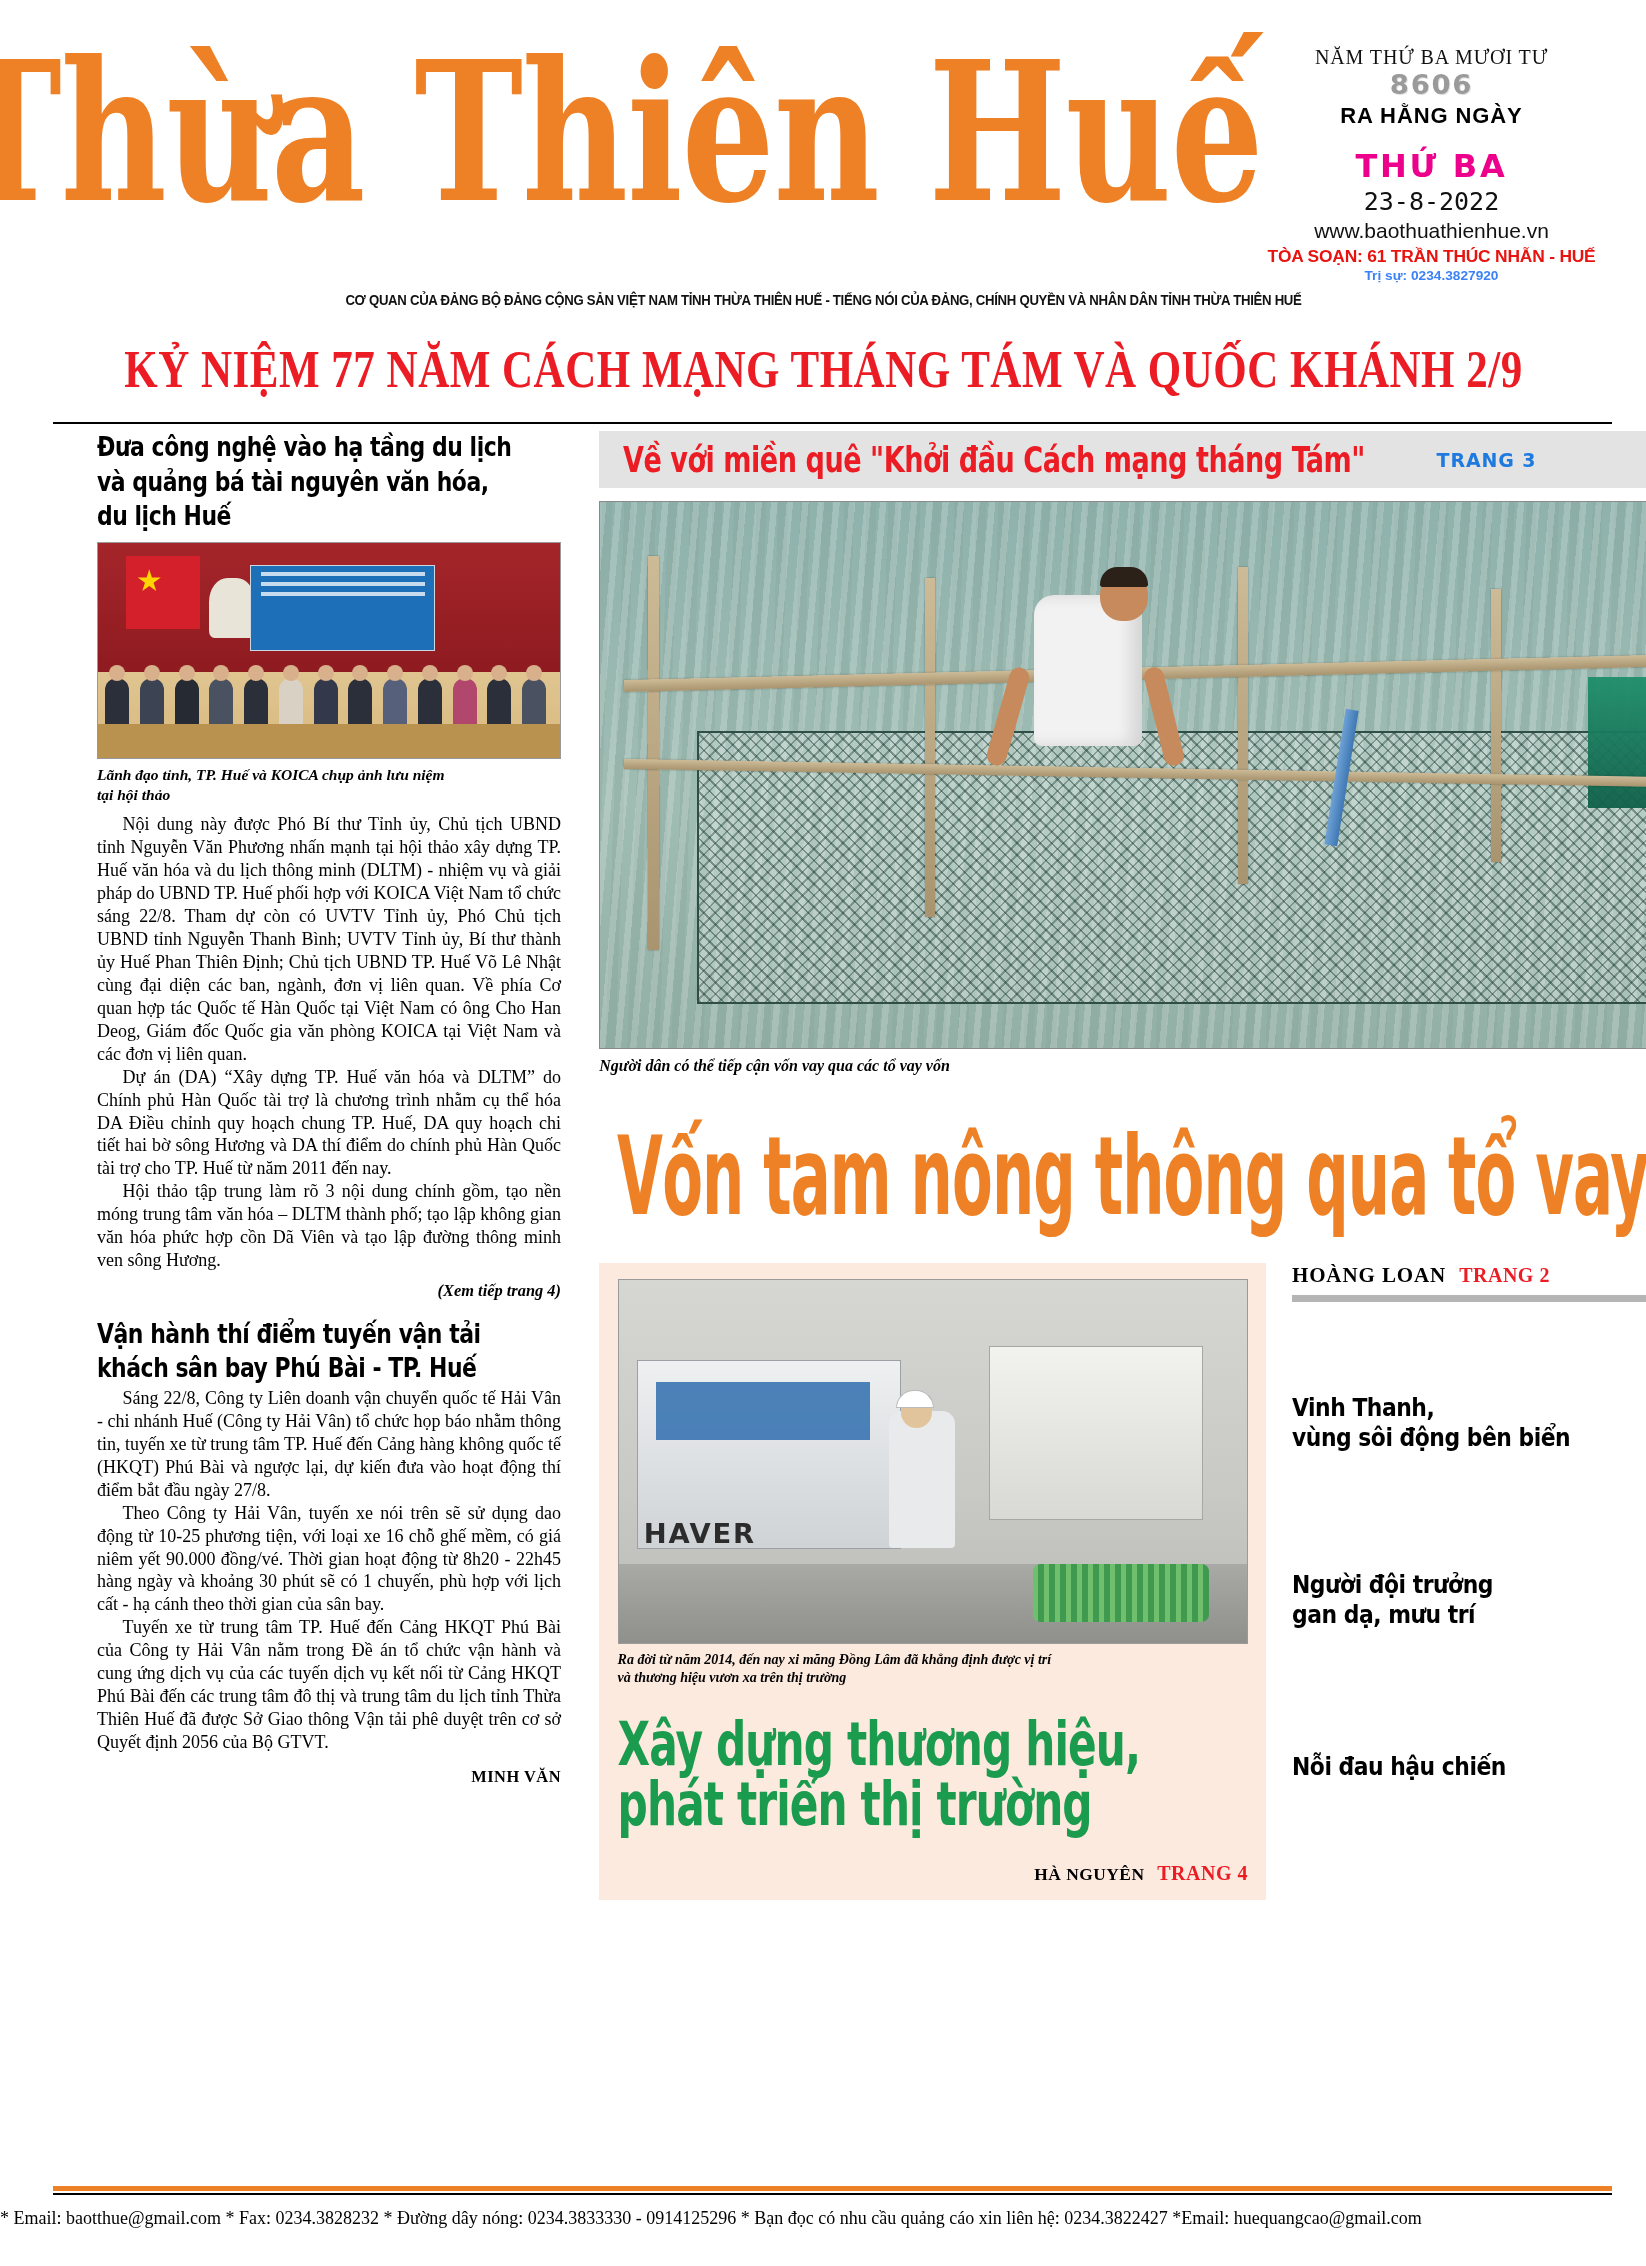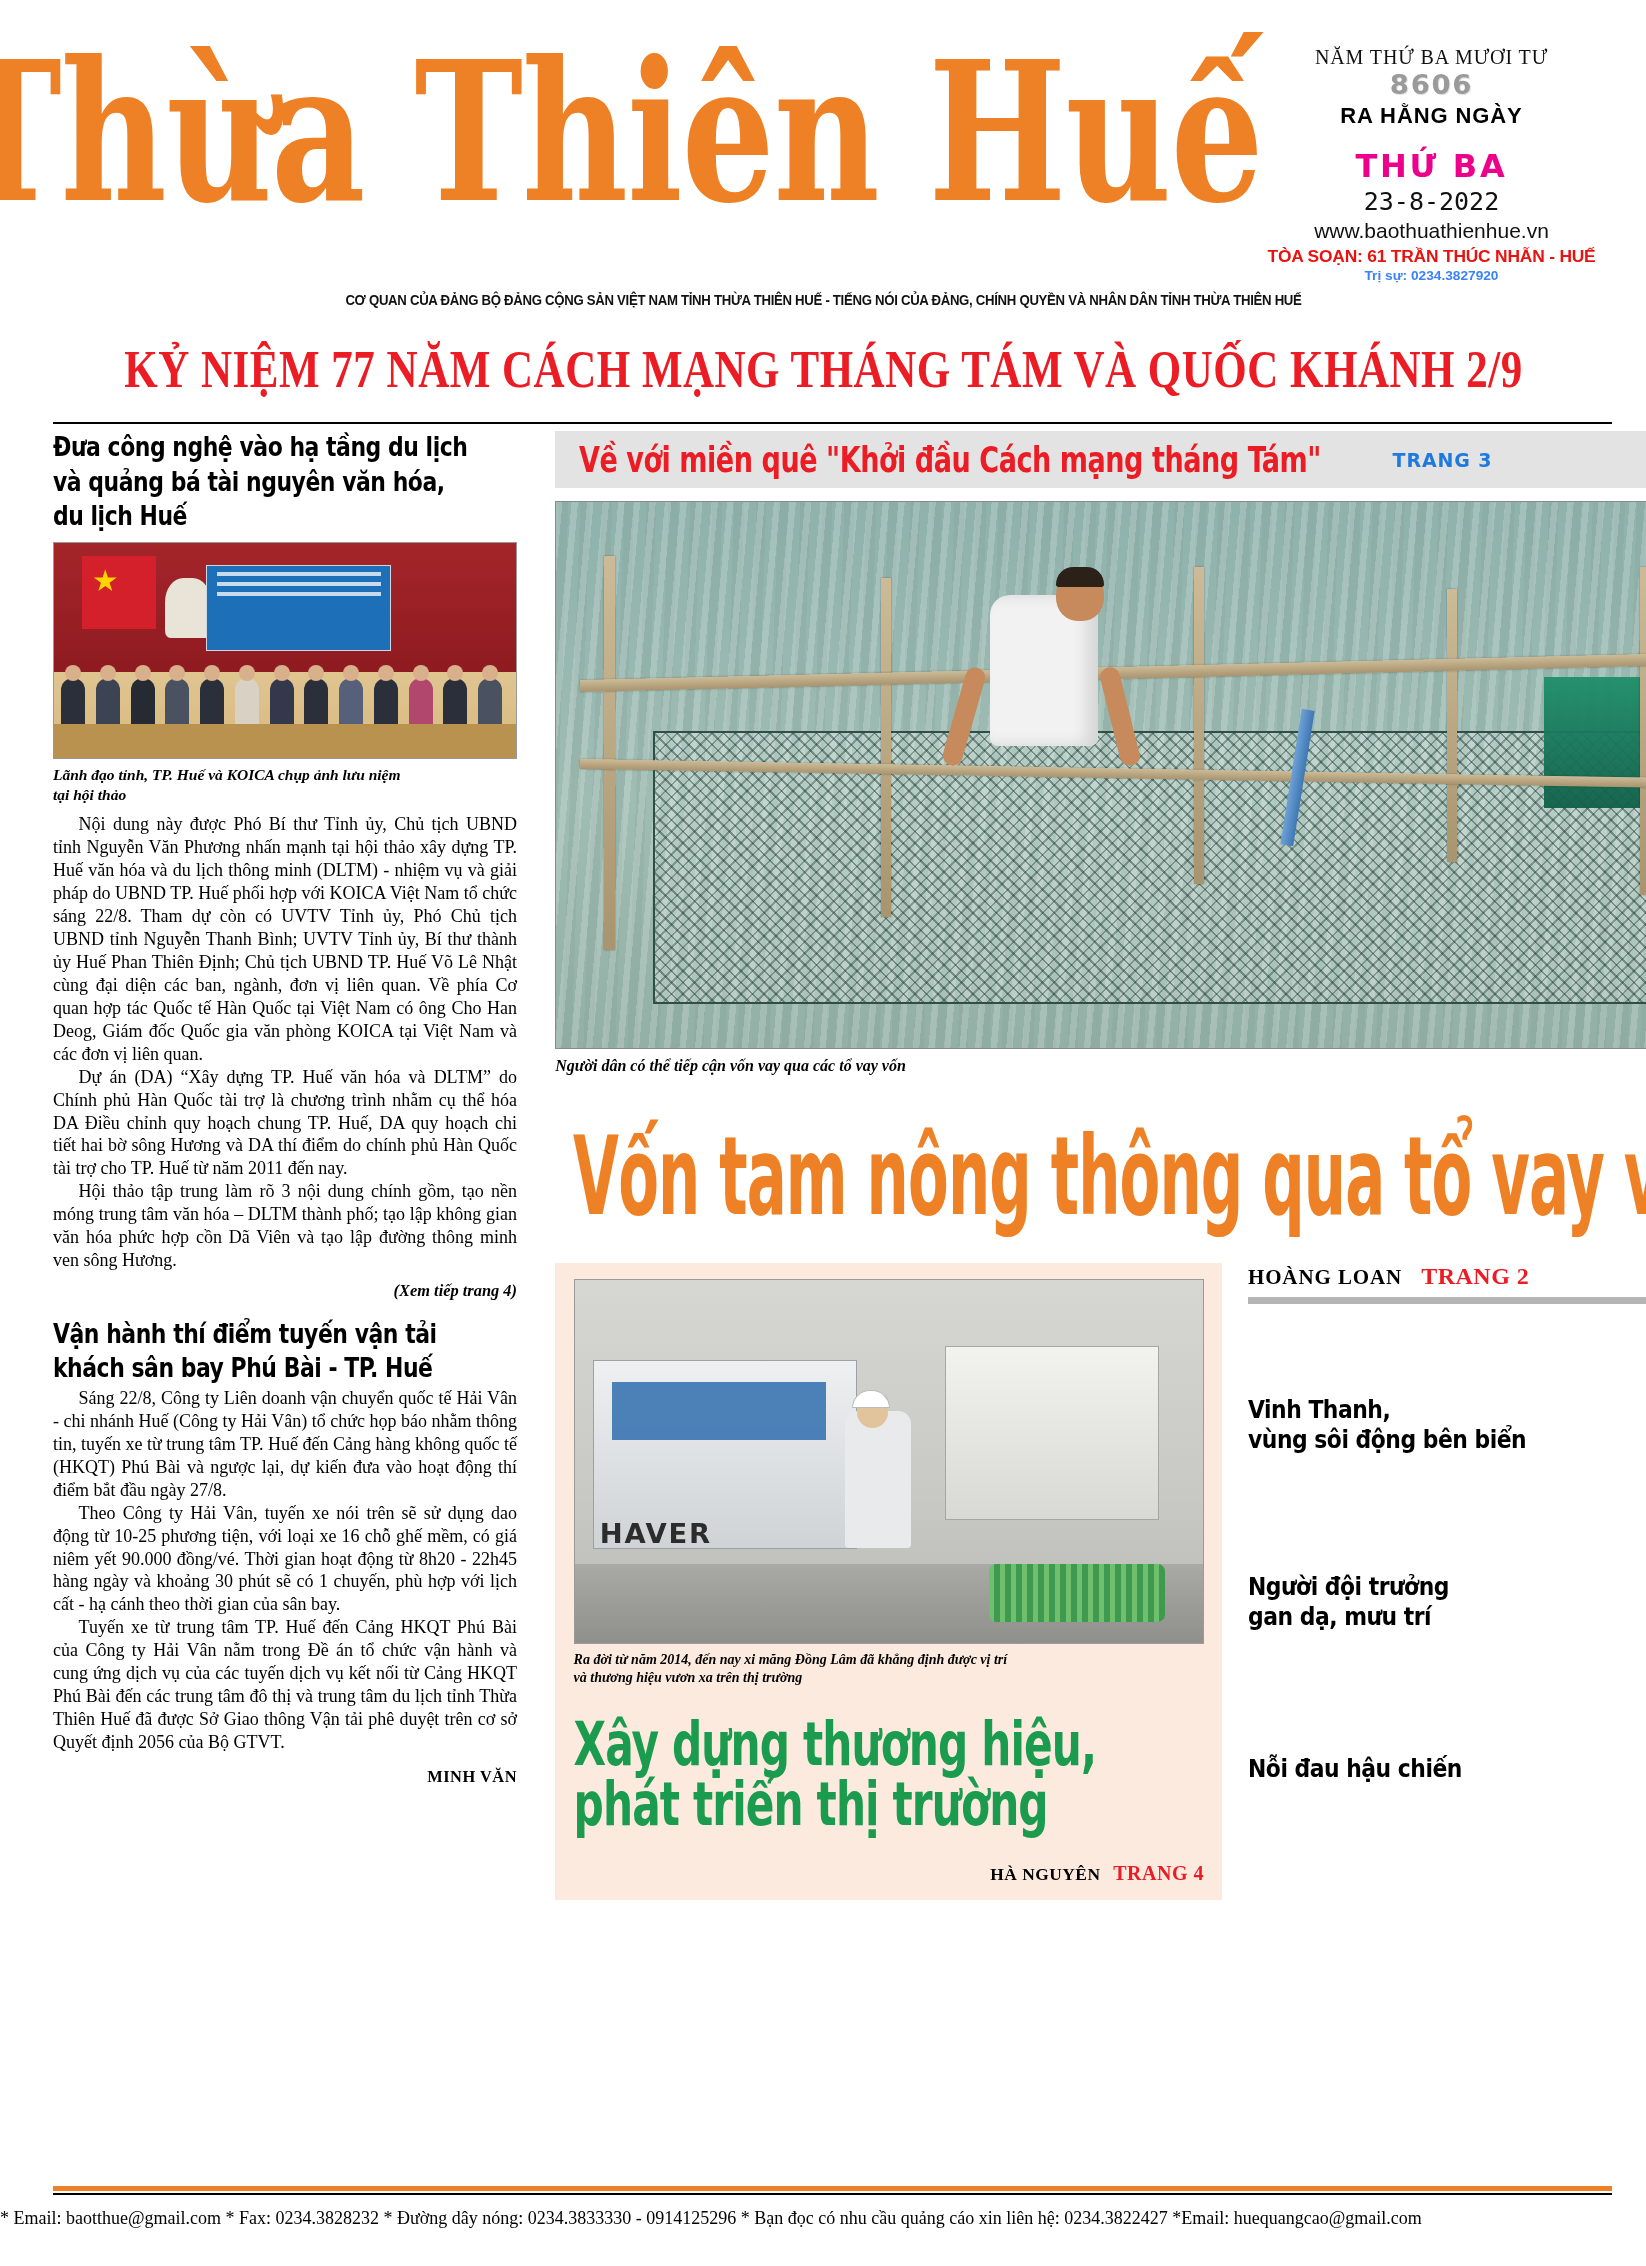--- a/index.html
+++ b/index.html
@@ -89,21 +89,21 @@
     position: absolute; left: 53px; right: 35px; top: 422px;
     height: 1.8px; background: #000;
   }
 
   
   .body-grid {
     position: absolute; left: 53px; top: 431px;
     width: 1561px; height: 1745px;
     display: flex;
   }
-  .col-left { width: 484px; padding-right: 20px; position: relative; }
+  .col-left { width: 484px; padding-right: 20px; position: relative; margin-left: 44px; }
   .vdivider { width: 1.8px; background: #000; margin-right: 18.3px; }
   .col-right { flex: 1; position: relative; }
 
   
   .lh {
     font-family: "DejaVu Sans Condensed", "Liberation Sans", sans-serif;
     font-weight: bold; font-size: 26.5px; line-height: 1.17;
     color: #000; letter-spacing: -0.5px;
     transform: scaleX(0.92); transform-origin: left top;
     width: 108%;
@@ -313,21 +313,21 @@
   .rb-author-line {
     display: flex; align-items: baseline; justify-content: flex-start;
     margin-bottom: 7.3px;
   }
   .rb-author {
     font-family: "Liberation Serif", serif; font-weight: bold;
     font-size: 21px; letter-spacing: 0.9px;
   }
   .rb-page-red {
     font-family: "Liberation Serif", serif; font-weight: bold;
-    font-size: 24px; color: #ec1c24; margin-left: 19px; letter-spacing: 0.5px;
+    font-size: 20px; color: #ec1c24; margin-left: 13px; letter-spacing: 0.5px;
   }
   .gray-rule { height: 6.4px; background: #b5b5b5; margin-bottom: 24px; }
   .rb-title {
     font-family: "DejaVu Sans Condensed", "Liberation Sans", sans-serif;
     font-weight: bold; font-size: 25.6px; line-height: 1.18;
     letter-spacing: -0.5px; color: #000;
     transform: scaleX(0.95); transform-origin: left top;
   }
   .rb-page {
     font-family: "DejaVu Sans", sans-serif; font-weight: bold;

